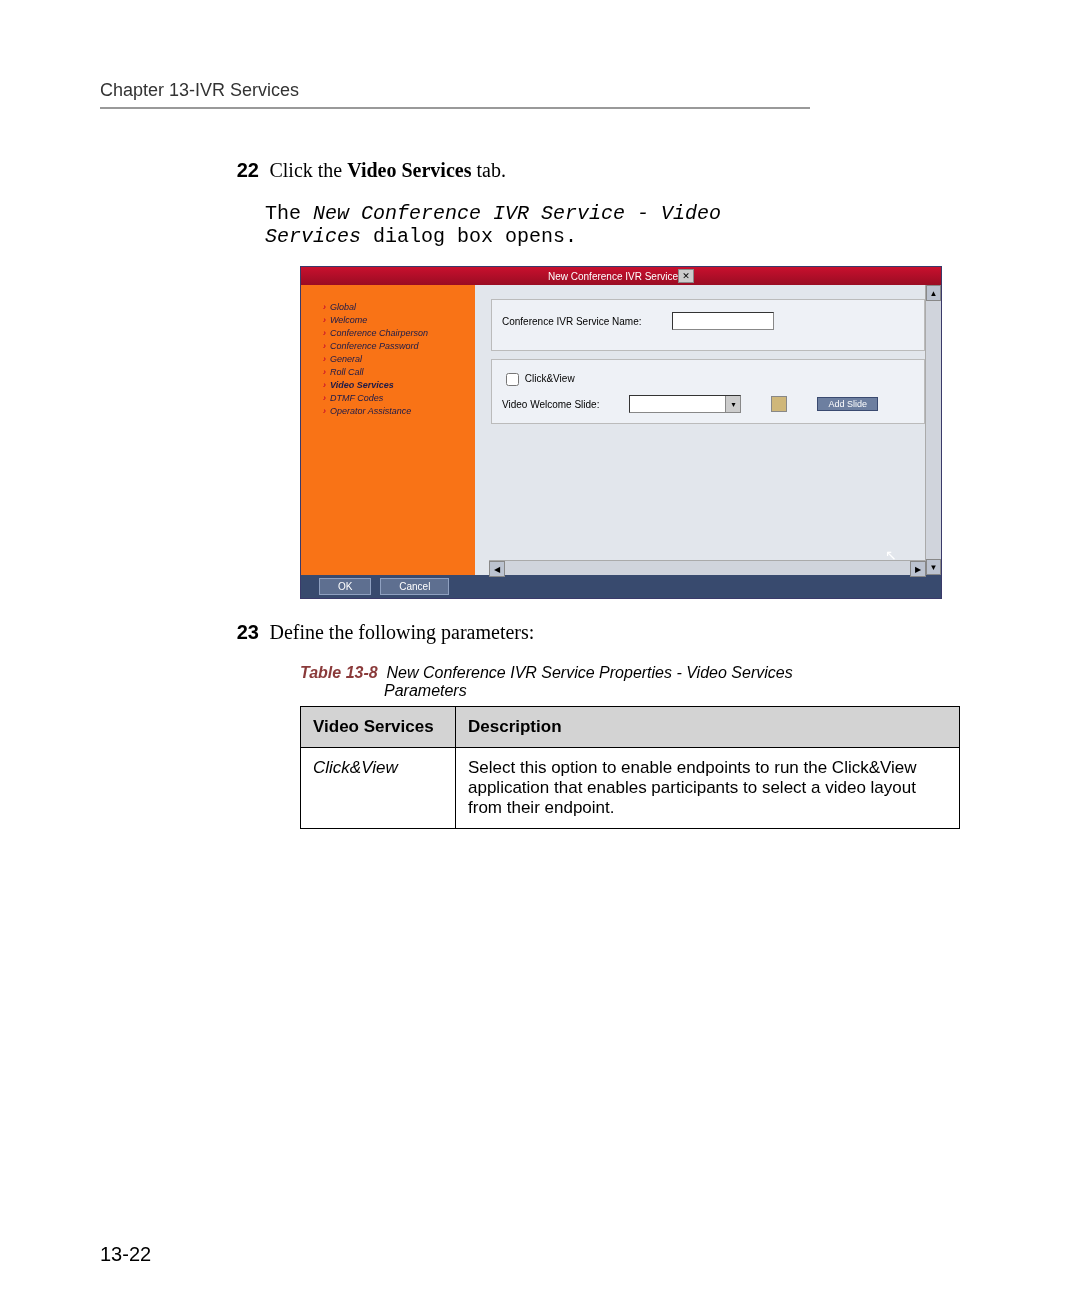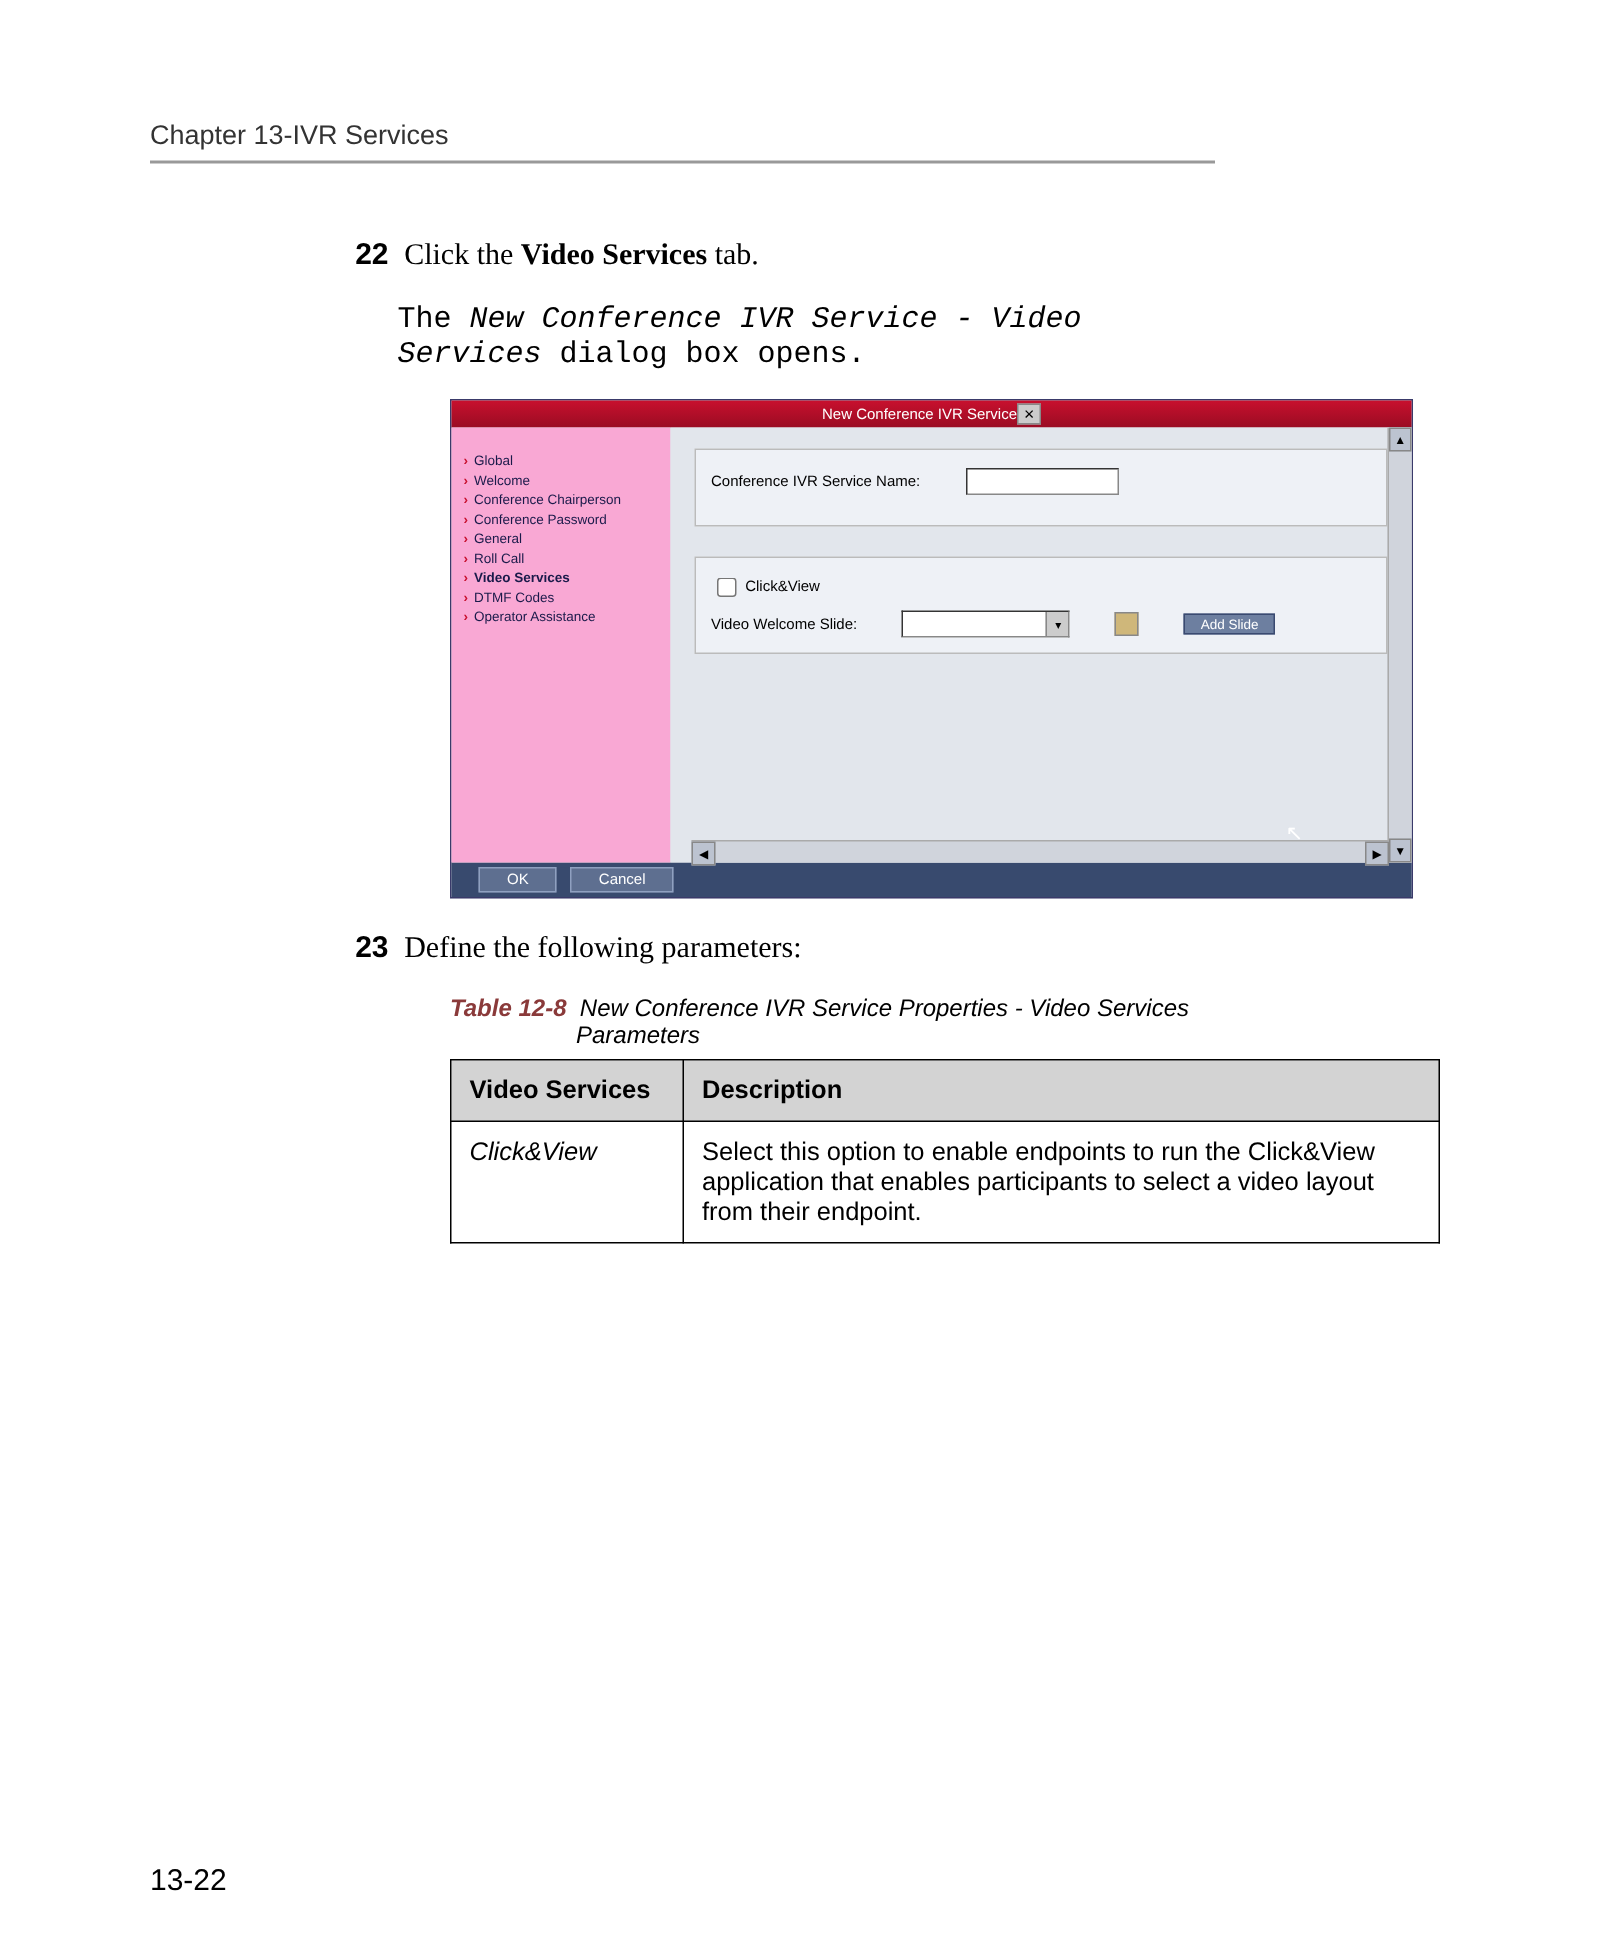--- a/index.html
+++ b/index.html
@@ -76,24 +76,25 @@
     width: 14px; height: 12px;
     display: inline-flex; align-items: center; justify-content: center;
     border: 1px solid #888;
   }
   .dialog-body {
     display: flex;
     height: 290px;
   }
   .dialog-sidebar {
     width: 130px;
-    background: #f9a8d4;
-    padding: 14px 8px;
+    background: #f97316;
+    padding: 14px 22px;
     font-size: 9px;
     color: #1a1a4a;
+    font-style: italic;
   }
   .side-item {
     margin: 3px 0;
   }
   .side-item::before {
     content: "\203A";
     color: #c8102e;
     margin-right: 4px;
     font-weight: bold;
   }
@@ -101,21 +102,21 @@
   .dialog-main {
     flex: 1;
     background: #e2e6ec;
     padding: 14px 16px 0 16px;
     position: relative;
   }
   .panel-top {
     background: #eef1f6;
     border: 1px solid #bbb;
     padding: 12px 10px 20px 10px;
-    margin-bottom: 20px;
+    margin-bottom: 8px;
     display: flex;
     align-items: center;
     gap: 30px;
   }
   .panel-bot {
     background: #eef1f6;
     border: 1px solid #bbb;
     padding: 10px;
   }
   .row-check { margin-bottom: 6px; }
@@ -294,21 +295,21 @@
       <span class="btn-dialog">Cancel</span>
     </div>
   </div>
 
   <div class="step-block">
     <span class="step-num">23</span>
     <span class="step-text">Define the following parameters:</span>
   </div>
 
   <div class="table-caption">
-    <span class="tc-label">Table 12-8</span>
+    <span class="tc-label">Table 13-8</span>
     &nbsp;<span>New Conference IVR Service Properties - Video Services</span>
     <div class="tc-indent">Parameters</div>
   </div>
 
   <table class="params">
     <tbody>
           <tr>
       <th>Video Services</th>
       <th>Description</th>
     </tr>

